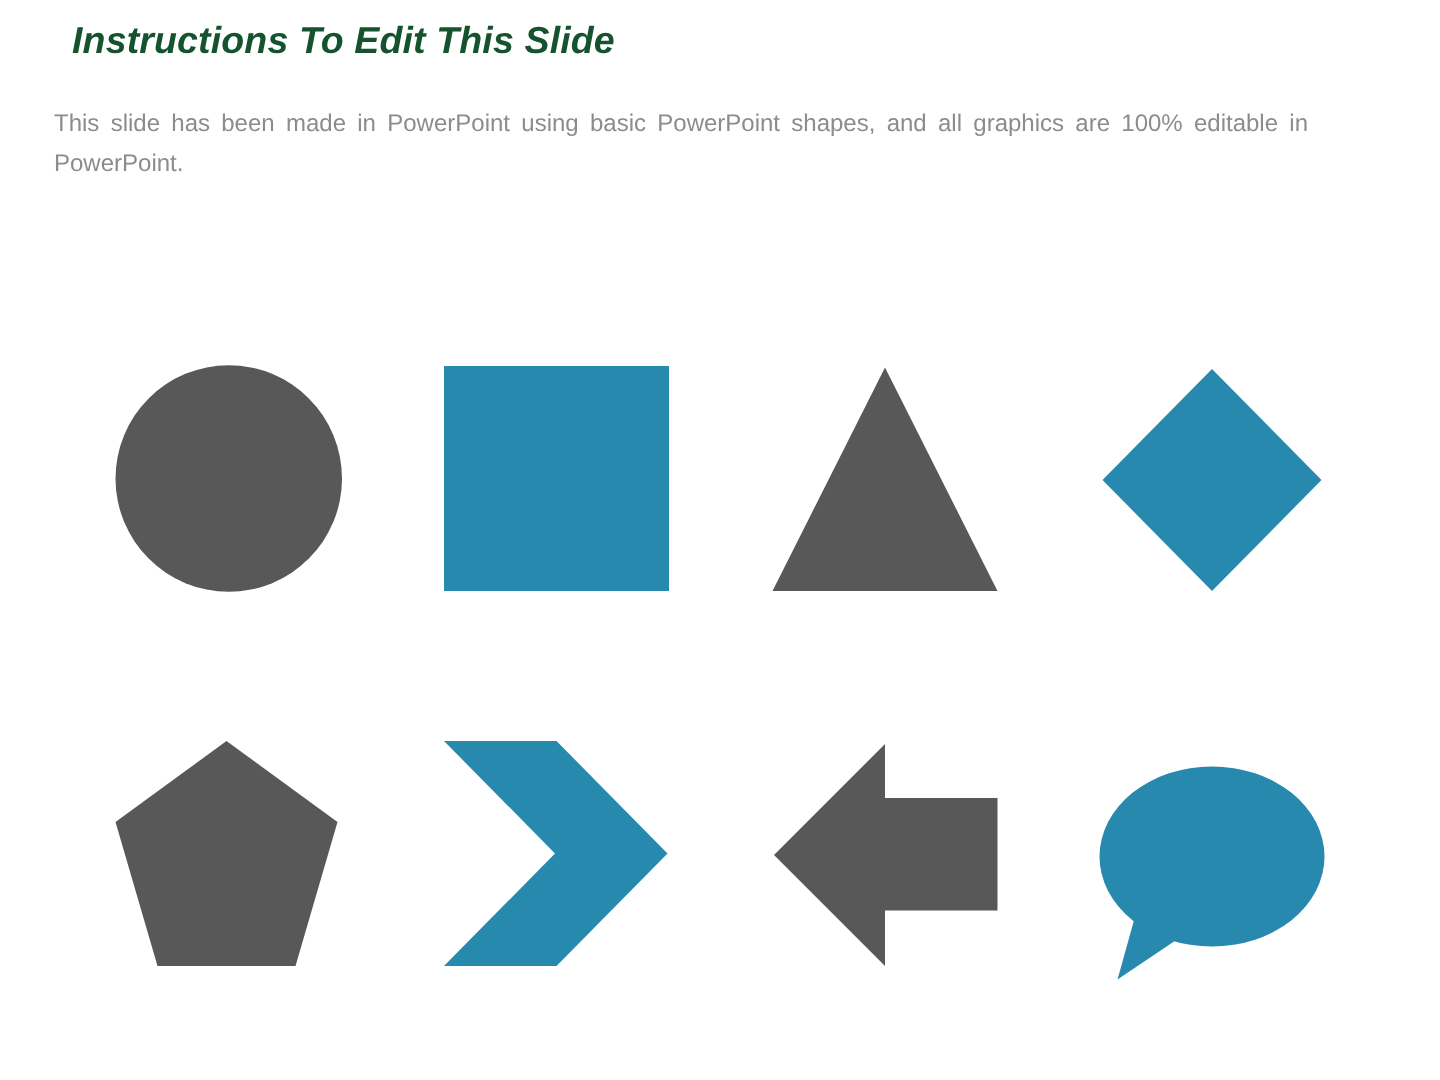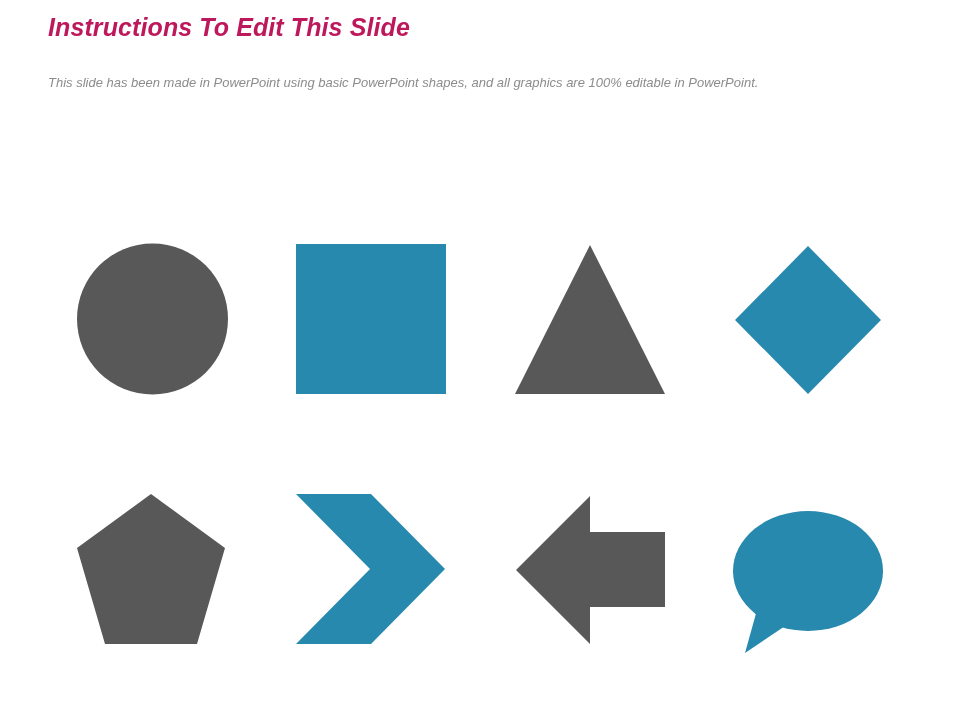--- a/index.html
+++ b/index.html
@@ -31,38 +31,37 @@
     position: absolute;
     left: 48px;
     top: 10px;
     width: 840px;
   }
 
   #slide-title {
     font-size: 25px;
     font-style: italic;
     font-weight: bold;
-    color: #be185d;
+    color: #14532d;
     letter-spacing: 0.1px;
     line-height: 34px;
     margin: 0;
     white-space: nowrap;
   }
 
   #body-copy {
     position: absolute;
-    left: 48px;
+    left: 36px;
     top: 69px;
     width: 836px;
-    font-size: 13px;
+    font-size: 16px;
     line-height: 27px;
     color: #8c8c8c;
     text-align: justify;
     text-justify: inter-word;
-    font-style: italic;
   }
   #body-copy .para {
     margin: 0;
     text-align: justify;
   }
   #body-copy .para.last {
     text-align: left;
   }
 
   

